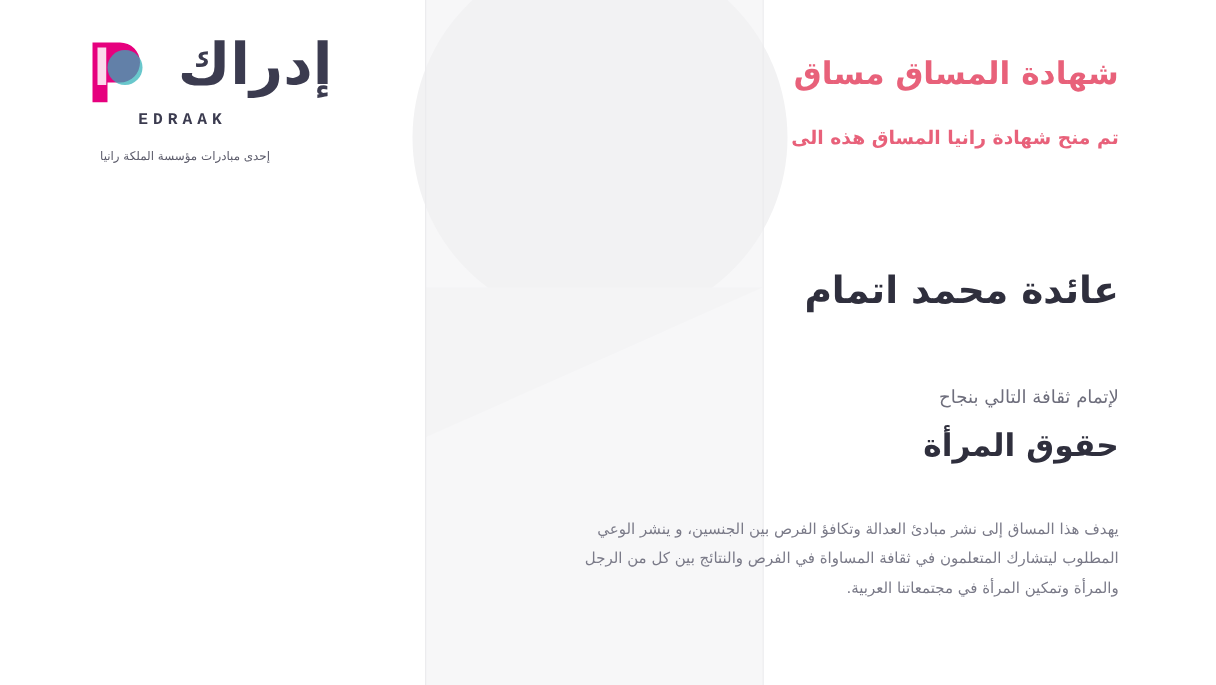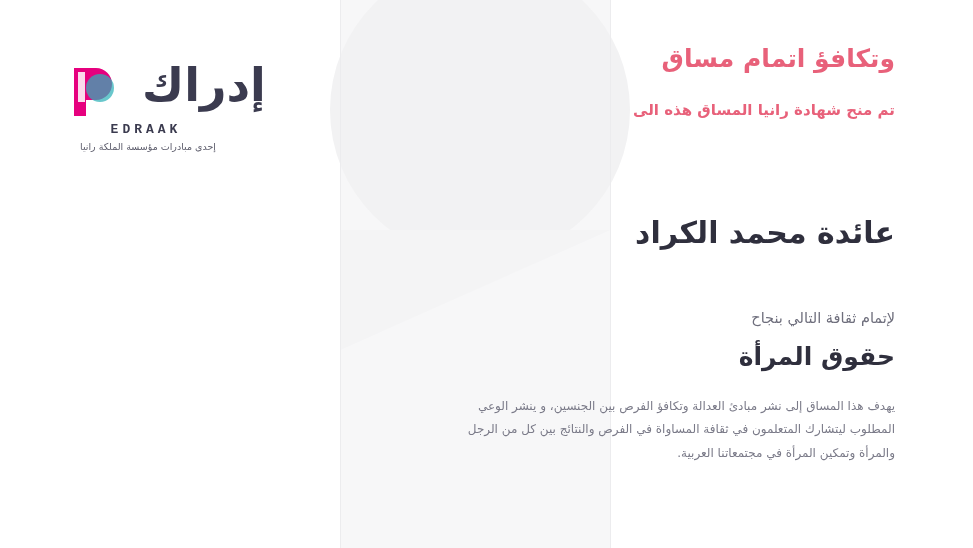--- a/index.html
+++ b/index.html
@@ -67,21 +67,20 @@
     left: 18px;
     width: 300px;
     text-align: center;
     direction: rtl;
   }
   .logo-row {
     display: flex;
     align-items: flex-start;
     justify-content: center;
     gap: 26px;
-    margin-top: 34px;
   }
   .logo-arabic {
     font-family: "DejaVu Sans", "Liberation Sans", sans-serif;
     font-size: 46px;
     font-weight: 700;
     color: #3b3b4f;
     line-height: 1;
     letter-spacing: -1px;
   }
   .logo-mark {
@@ -94,21 +93,21 @@
     margin-top: 6px;
     font-size: 13px;
     letter-spacing: 4px;
     font-weight: 700;
     color: #3b3b4f;
     direction: ltr;
     padding-right: 44px;
     font-family: Liberation Mono, monospace;
   }
   .logo-tag {
-    margin-top: 4px;
+    margin-top: 17px;
     font-size: 9.5px;
     color: #5c5c6b;
     direction: rtl;
     padding-right: 40px;
   }
 
   
   .content {
     position: absolute;
     top: 0;
@@ -146,21 +145,21 @@
     font-size: 14.5px;
     color: #6e6e7c;
   }
   .course-name {
     margin-top: 16px;
     font-size: 25px;
     font-weight: 700;
     color: #2f2f3d;
   }
   .course-desc {
-    margin-top: 24px;
+    margin-top: 41px;
     font-size: 12px;
     line-height: 1.95;
     color: #7a7a88;
     max-width: 465px;
     margin-right: 0;
     margin-left: auto;
   }
 </style>
 </head>
 <body>
@@ -182,25 +181,25 @@
           <path d="M30 10 A14 14 0 0 1 30 38 A14 14 0 0 1 30 10 Z" fill="#2fb1b9" opacity="0.72"></path>
           <rect x="8" y="8" width="7" height="30" fill="#ffffff" opacity="0.85"></rect>
         </svg>
       </span>
     </div>
     <div class="logo-latin">EDRAAK</div>
     <div class="logo-tag">إحدى مبادرات مؤسسة الملكة رانيا</div>
   </div>
 
   <div class="content">
-    <h1 class="cert-title">وتكافؤ اتمام مساق</h1>
+    <h1 class="cert-title">شهادة المساق مساق</h1>
 
     <p class="cert-subtitle">تم منح شهادة رانيا المساق هذه الى</p>
 
-    <div class="recipient">عائدة محمد الكراد</div>
+    <div class="recipient">عائدة محمد اتمام</div>
 
     <div class="completion-line">لإتمام ثقافة التالي بنجاح</div>
 
     <div class="course-name">حقوق المرأة</div>
 
     <p class="course-desc">يهدف هذا المساق إلى نشر مبادئ العدالة وتكافؤ الفرص بين الجنسين، و ينشر الوعي المطلوب ليتشارك المتعلمون في ثقافة المساواة في الفرص والنتائج بين كل من الرجل والمرأة وتمكين المرأة في مجتمعاتنا العربية.</p>
   </div>
 
 </div>
 

